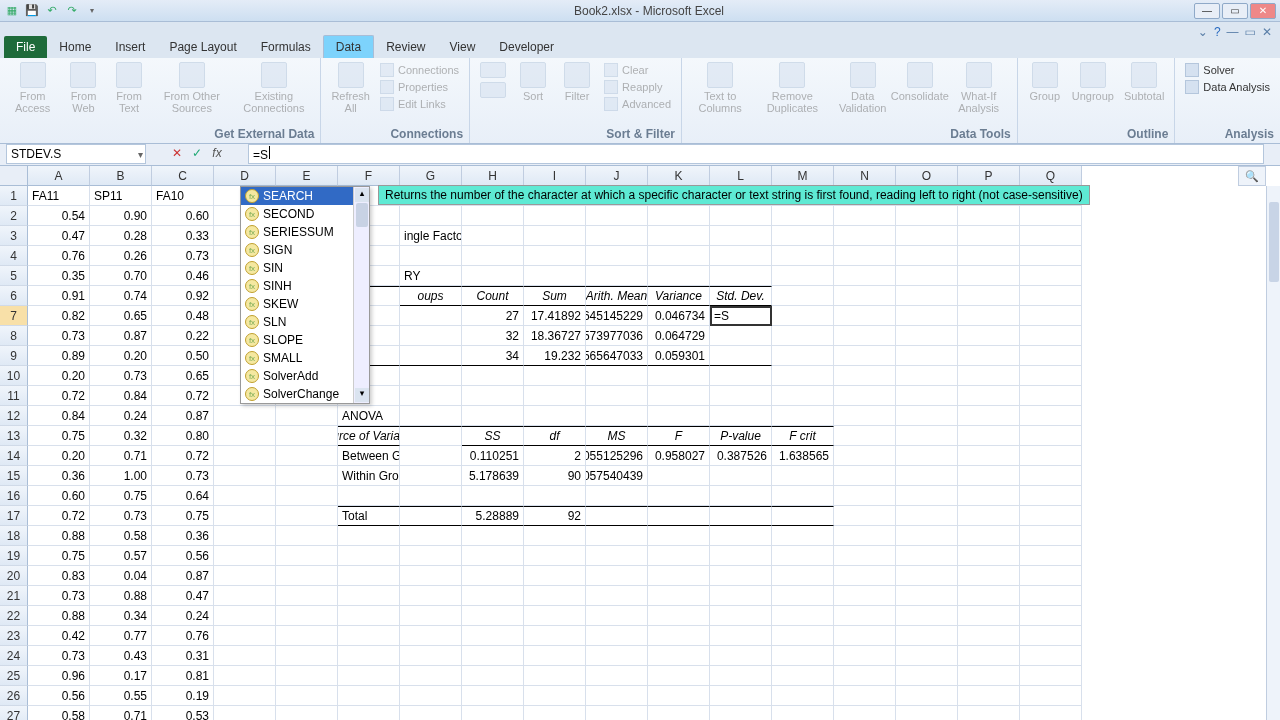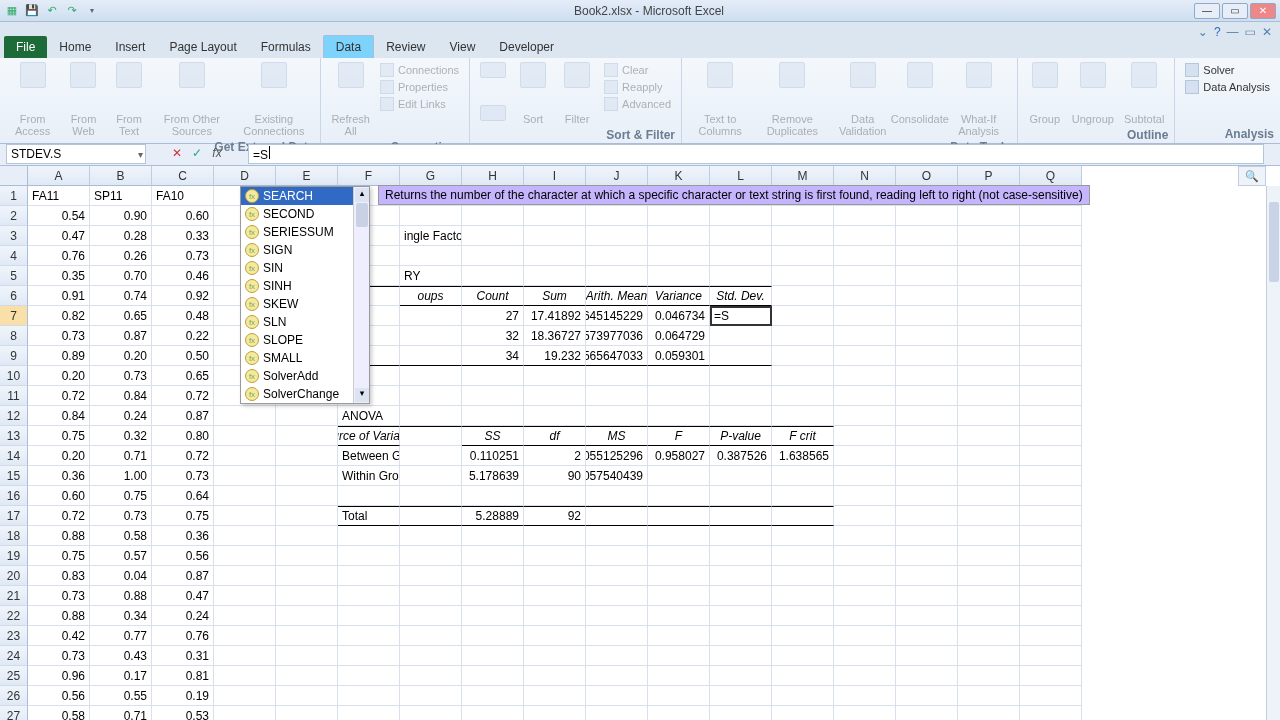--- a/index.html
+++ b/index.html
@@ -20,21 +20,21 @@
 .tab.active { background: #7dd3fc; border: 1px solid #a9bdd6; border-bottom: none; border-radius: 2px 2px 0 0; }
 .help-icons { position: absolute; right: 8px; top: 3px; display: flex; gap: 6px; color: #5a7fa8; font-size: 12px; }
 .help-icons span { cursor: pointer; }
 
 
 .ribbon { height: 86px; background: linear-gradient(#f4f8fc,#e8eff8); border-bottom: 1px solid #a9bdd6; display: flex; }
 .rgroup { border-right: 1px solid #c8d6e8; display: flex; flex-direction: column; justify-content: space-between; padding: 2px 6px 1px; }
 .rgroup-items { display: flex; gap: 2px; align-items: flex-start; flex: 1; }
 .rgroup-label { text-align: right; font-size: 12px; color: #6b7d92; padding: 1px 0; font-weight: bold; }
 .rbtn { display: flex; flex-direction: column; align-items: center; justify-content: flex-start; padding: 2px 4px; min-width: 42px; color: #777; font-size: 11px; text-align: center; line-height: 1.1; }
-.rbtn.dim { opacity: 0.55; gap: 23px; }
+.rbtn.dim { opacity: 0.55; }
 .rbtn .ricon { width: 26px; height: 26px; margin-bottom: 2px; background: #d5e1f0; border: 1px solid #b4c6dc; border-radius: 2px; }
 .rbtn-small-list { display: flex; flex-direction: column; gap: 1px; padding-top: 2px; }
 .rbtn-small { display: flex; align-items: center; gap: 4px; font-size: 11px; color: #777; padding: 1px 4px; white-space: nowrap; }
 .rbtn-small.dim { opacity: 0.55; }
 .rbtn-small .ricon { width: 14px; height: 14px; background: #d5e1f0; border: 1px solid #b4c6dc; }
 
 
 .formula-bar { height: 22px; background: #e8eef7; border-bottom: 1px solid #a9bdd6; display: flex; align-items: flex-start; gap: 18px; }
 .name-box { width: 140px; height: 20px; background: #fff; border: 1px solid #b4c6dc; margin-left: 6px; display: flex; align-items: center; padding: 0 4px; font-size: 12px; position: relative; }
 .name-box .dd { position: absolute; right: 2px; font-size: 10px; color: #666; }
@@ -65,21 +65,21 @@
 .ac-popup { position: absolute; top: 20px; left: 240px; width: 130px; background: #fff; border: 1px solid #999; box-shadow: 2px 2px 4px rgba(0,0,0,0.2); z-index: 10; }
 .ac-item { display: flex; align-items: center; gap: 4px; padding: 2px 4px; font-size: 12px; }
 .ac-item.sel { background: #316ac5; color: #fff; }
 .ac-icon { width: 14px; height: 14px; background: #f5e8a0; border: 1px solid #c0a030; border-radius: 7px; font-size: 8px; display: flex; align-items: center; justify-content: center; color: #7a5; }
 .ac-scroll { position: absolute; right: 0; top: 0; bottom: 0; width: 16px; background: #eef; border-left: 1px solid #ccc; }
 .ac-thumb { background: #c8d2e4; width: 12px; margin: 16px 2px 0; height: 24px; border-radius: 2px; }
 .ac-arr { position: absolute; width: 14px; height: 14px; background: #dbe4f0; left: 1px; font-size: 9px; text-align: center; }
 .ac-arr.up { top: 1px; } .ac-arr.dn { bottom: 1px; }
 
 
-.fn-tooltip { position: absolute; top: 19px; left: 378px; background: #c4b5fd; border: 1px solid #999; padding: 2px 6px; font-size: 12px; z-index: 9; }
+.fn-tooltip { position: absolute; top: 19px; left: 378px; background: #5eead4; border: 1px solid #999; padding: 2px 6px; font-size: 12px; z-index: 9; }
 
 
 .vsb { position: absolute; top: 20px; right: 0; bottom: 0; width: 14px; background: #eef3fa; border-left: 1px solid #c0cde0; }
 .vsb-thumb { width: 10px; background: #c8d4e6; margin: 16px 2px 0; height: 80px; border-radius: 2px; }
 </style>
 </head>
 <body>
 
 <div class="title-bar">
   <div class="qat">

